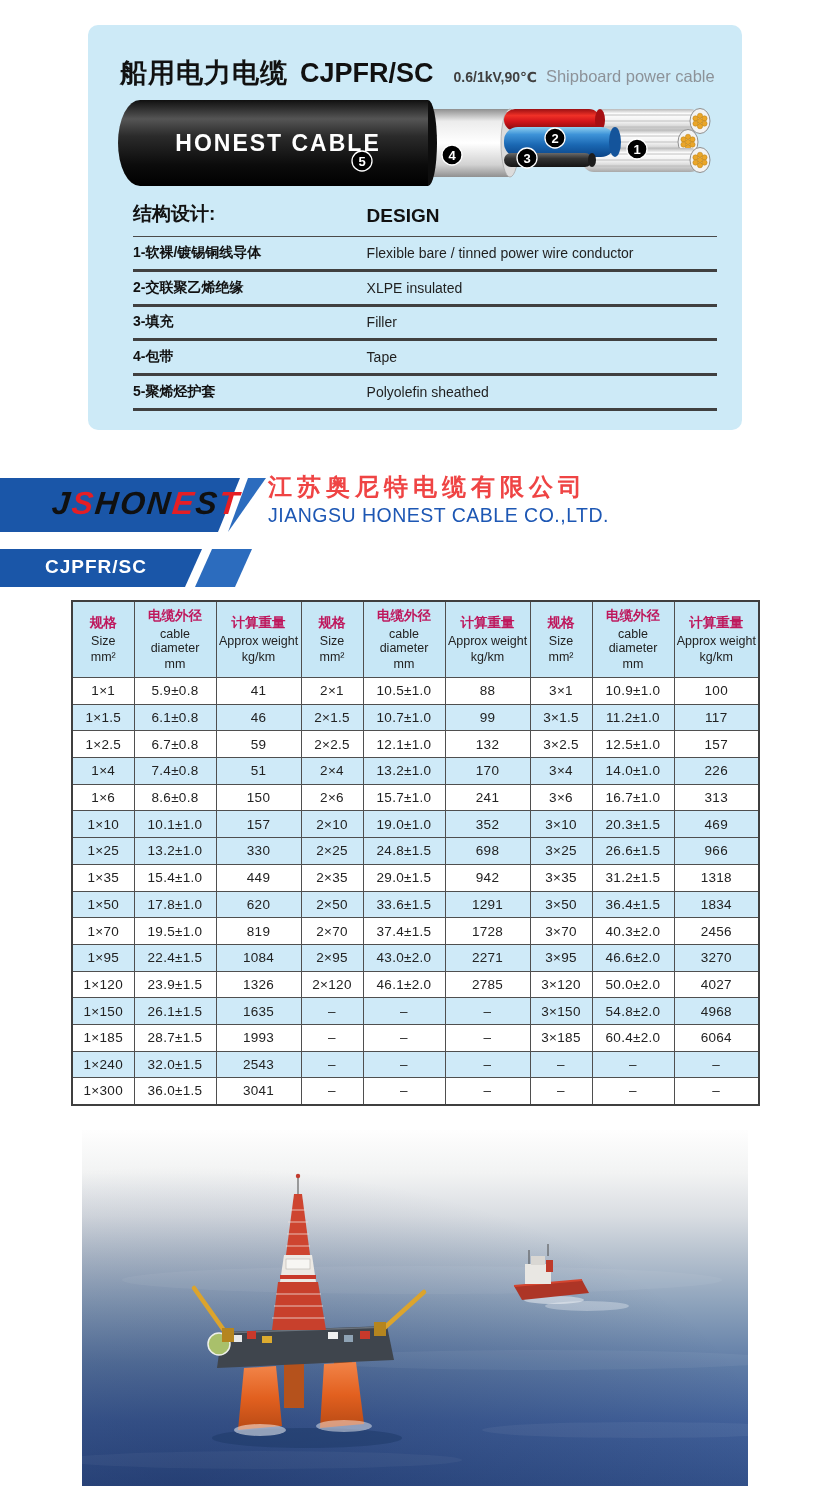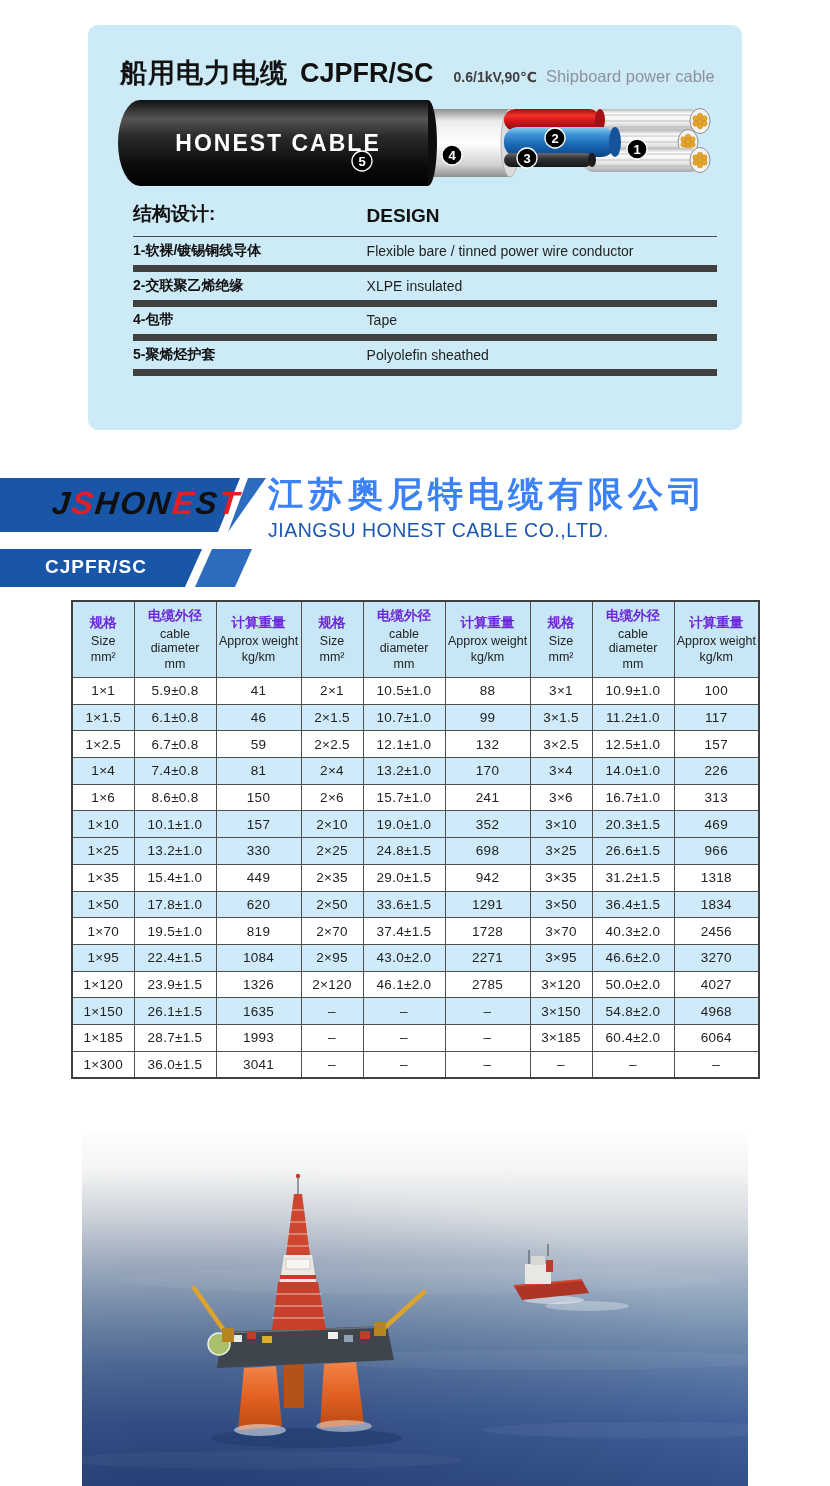--- a/index.html
+++ b/index.html
@@ -11,46 +11,46 @@
   .card-title { position: absolute; left: 32px; top: 30px; width: 610px; white-space: nowrap; display: flex; align-items: baseline; }
   .t-zh     { font-size: 27px; font-weight: bold; letter-spacing: 1px; color: #111; }
   .t-model  { font-size: 27px; font-weight: bold; margin-left: 12px; color: #111; }
   .t-rating { font-size: 14px; font-weight: bold; margin-left: 20px; color: #404040; }
   .t-en     { font-size: 16.5px; color: #8d9298; margin-left: 9px; }
   .cable-svg { position: absolute; left: 22px; top: 72px; width: 620px; height: 92px; }
 
   .design { position: absolute; left: 45px; top: 176px; width: 584px; }
   .design-head { display: grid; grid-template-columns: 40% 60%; align-items: end; padding-bottom: 9px; border-bottom: 1px solid #4a4a4a; }
   .design-head .zh, .design-head .en { font-size: 19px; font-weight: bold; color: #111; }
-  .design-row { display: grid; grid-template-columns: 40% 60%; align-items: center; height: 34.8px; border-bottom: 7px solid #404040; }
+  .design-row { display: grid; grid-template-columns: 40% 60%; align-items: center; height: 34.8px; border-bottom: 3px solid #404040; }
   .design-row .zh { font-size: 14px; font-weight: bold; color: #111; }
   .design-row .en { font-size: 14px; color: #1f1f1f; }
 
   
   .logo-banner { position: absolute; left: 0; top: 478px; width: 266px; height: 54px; }
   .lb-main   { position: absolute; inset: 0; background: #1a56a8; clip-path: polygon(0 0, 240px 0, 218px 100%, 0 100%); }
   .lb-accent { position: absolute; inset: 0; background: #2c6cbe; clip-path: polygon(248px 0, 266px 0, 228px 100%); }
   .logo-text { position: absolute; left: 52px; top: 7px; font-size: 32px; font-weight: bold; font-style: italic; letter-spacing: 2px; transform: skewX(-6deg); white-space: nowrap; }
   .lg-letter { color: #101010; }
   .lg-letter.red { color: #e51e25; }
 
   .company { position: absolute; left: 268px; top: 471px; }
-  .company-zh { font-size: 35px; font-weight: bold; color: #3b82f6; letter-spacing: 5px; white-space: nowrap; }
+  .company-zh { font-size: 24px; font-weight: bold; color: #ef4444; letter-spacing: 5px; white-space: nowrap; }
   .company-en { font-family: Liberation Sans, sans-serif; font-size: 19.5px; color: #1d57b4; letter-spacing: 0.5px; margin-top: 1px; white-space: nowrap; }
 
   .model-banner { position: absolute; left: 0; top: 549px; width: 260px; height: 38px; }
   .mb-main   { position: absolute; inset: 0; background: #1a56a8; clip-path: polygon(0 0, 202px 0, 185px 100%, 0 100%); }
   .mb-accent { position: absolute; inset: 0; background: #2c6cbe; clip-path: polygon(212px 0, 252px 0, 235px 100%, 195px 100%); }
   .mb-label  { position: absolute; left: 0; top: 7px; width: 192px; text-align: center; color: #ffffff; font-weight: bold; font-size: 19px; letter-spacing: 1px; }
 
   
   .spec-table { position: absolute; left: 71px; top: 600px; border-collapse: collapse; table-layout: fixed; border: 2px solid #3f3f3f; }
   .spec-table th, .spec-table td { border: 1px solid #4f4f4f; text-align: center; vertical-align: middle; }
   .spec-table thead th { background: #c7e7f6; padding: 5px 0 6px 0; font-weight: normal; }
-  .h-zh   { font-size: 13.5px; font-weight: bold; color: #6d28d9; }
+  .h-zh   { font-size: 13.5px; font-weight: bold; color: #be185d; }
   .h-en   { font-size: 12.5px; color: #222; margin-top: 2px; }
   .h-unit { font-size: 12.5px; color: #222; margin-top: 2px; }
   .spec-table tbody td { height: 26.7px; font-size: 13.5px; color: #222; background: #ffffff; letter-spacing: 0.3px; }
   .spec-table tbody tr.alt td { background: #cfeaf8; }
 
   
   .photo { position: absolute; left: 82px; top: 1130px; width: 666px; height: 356px; }
   .photo svg { display: block; width: 100%; height: 100%; }
 </style>
 </head>
@@ -174,20 +174,24 @@
       </div>
       <div class="design-row">
         <span class="zh">1-软裸/镀锡铜线导体</span>
         <span class="en">Flexible bare / tinned power wire conductor</span>
       </div>
       <div class="design-row">
         <span class="zh">2-交联聚乙烯绝缘</span>
         <span class="en">XLPE insulated</span>
       </div>
       <div class="design-row">
+        <span class="zh">3-填充</span>
+        <span class="en">Filler</span>
+      </div>
+      <div class="design-row">
         <span class="zh">4-包带</span>
         <span class="en">Tape</span>
       </div>
       <div class="design-row">
         <span class="zh">5-聚烯烃护套</span>
         <span class="en">Polyolefin sheathed</span>
       </div>
     </div>
   </div>
 
@@ -299,21 +303,21 @@
           <td>2×2.5</td>
           <td>12.1±1.0</td>
           <td>132</td>
           <td>3×2.5</td>
           <td>12.5±1.0</td>
           <td>157</td>
         </tr>
         <tr class="alt">
           <td>1×4</td>
           <td>7.4±0.8</td>
-          <td>81</td>
+          <td>51</td>
           <td>2×4</td>
           <td>13.2±1.0</td>
           <td>170</td>
           <td>3×4</td>
           <td>14.0±1.0</td>
           <td>226</td>
         </tr>
         <tr>
           <td>1×6</td>
           <td>8.6±0.8</td>
@@ -416,20 +420,31 @@
         <tr>
           <td>1×185</td>
           <td>28.7±1.5</td>
           <td>1993</td>
           <td>–</td>
           <td>–</td>
           <td>–</td>
           <td>3×185</td>
           <td>60.4±2.0</td>
           <td>6064</td>
+        </tr>
+        <tr class="alt">
+          <td>1×240</td>
+          <td>32.0±1.5</td>
+          <td>2543</td>
+          <td>–</td>
+          <td>–</td>
+          <td>–</td>
+          <td>–</td>
+          <td>–</td>
+          <td>–</td>
         </tr>
         <tr>
           <td>1×300</td>
           <td>36.0±1.5</td>
           <td>3041</td>
           <td>–</td>
           <td>–</td>
           <td>–</td>
           <td>–</td>
           <td>–</td>

